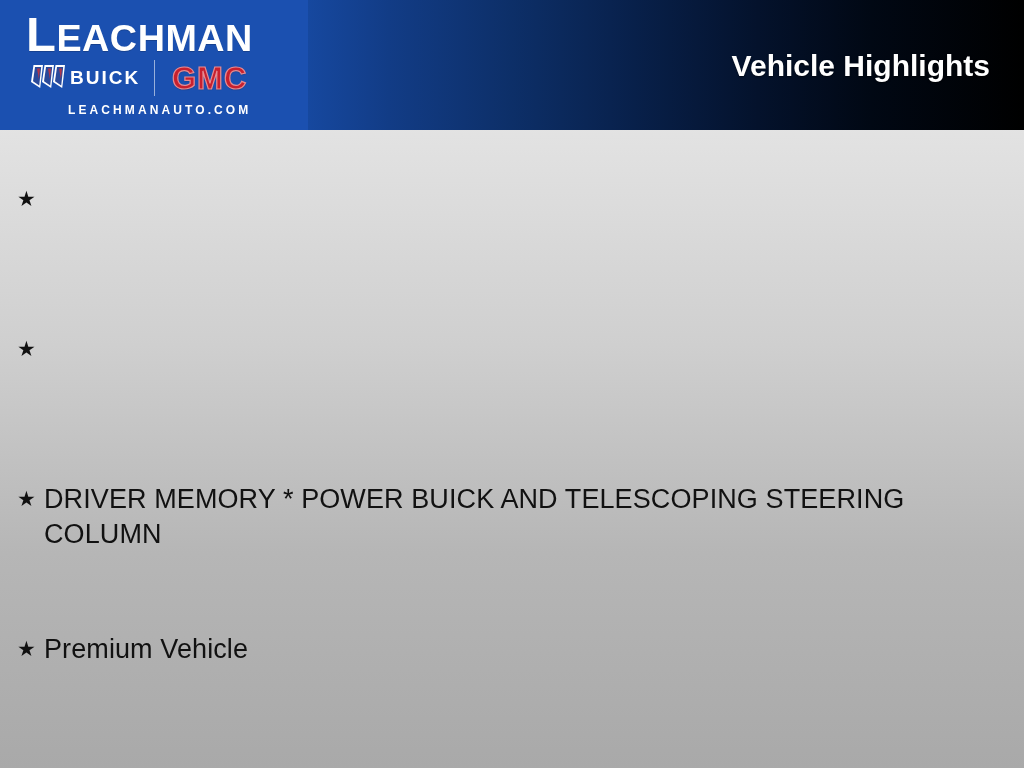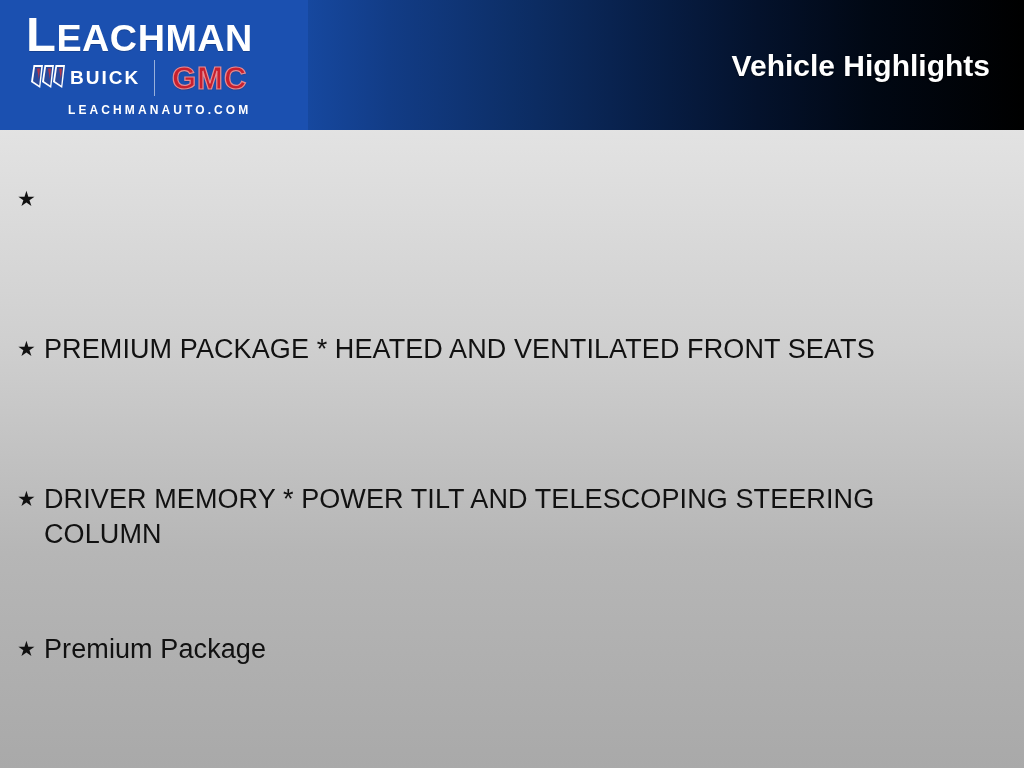--- a/index.html
+++ b/index.html
@@ -224,28 +224,27 @@
   </div>
 
   <div id="highlights">
 
     <div class="highlight-item">
       <span class="bullet-star">★</span>
     </div>
 
     <div class="highlight-item">
       <span class="bullet-star">★</span>
-      <span class="highlight-text">PREMIUM PACKAGE * HEATED AND VENTILATED FRONT SEATS</span>
     </div>
 
     <div class="highlight-item">
       <span class="bullet-star">★</span>
-      <span class="highlight-text">DRIVER MEMORY * POWER TILT AND TELESCOPING STEERING COLUMN</span>
+      <span class="highlight-text">DRIVER MEMORY * POWER BUICK AND TELESCOPING STEERING COLUMN</span>
     </div>
 
     <div class="highlight-item last">
       <span class="bullet-star">★</span>
-      <span class="highlight-text">Premium Package</span>
+      <span class="highlight-text">Premium Vehicle</span>
     </div>
 
   </div>
 
 </div>
 
 </body></html>

